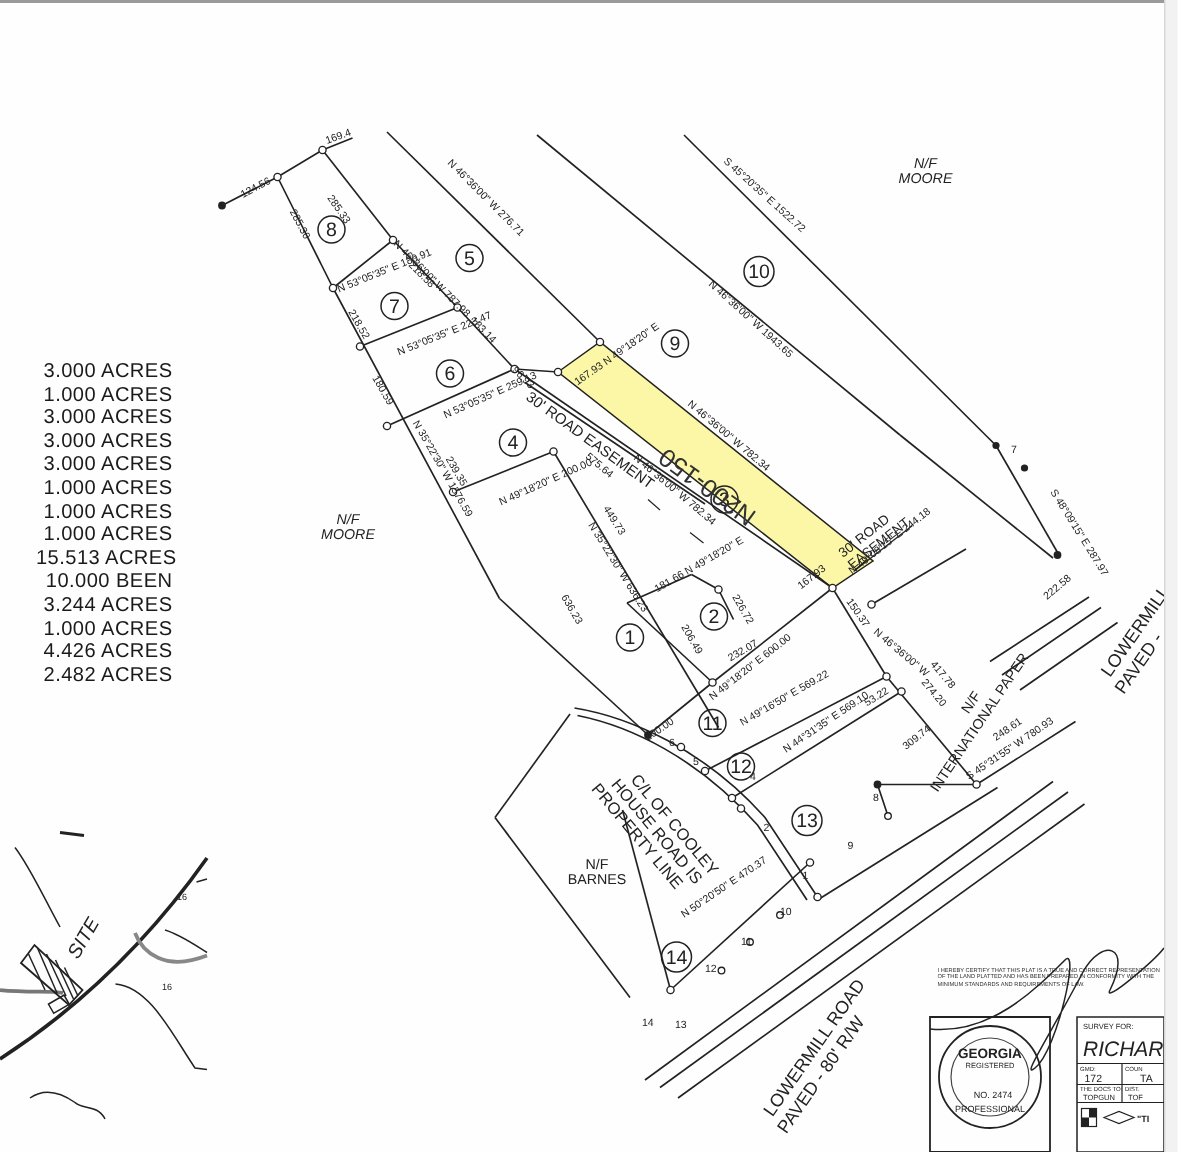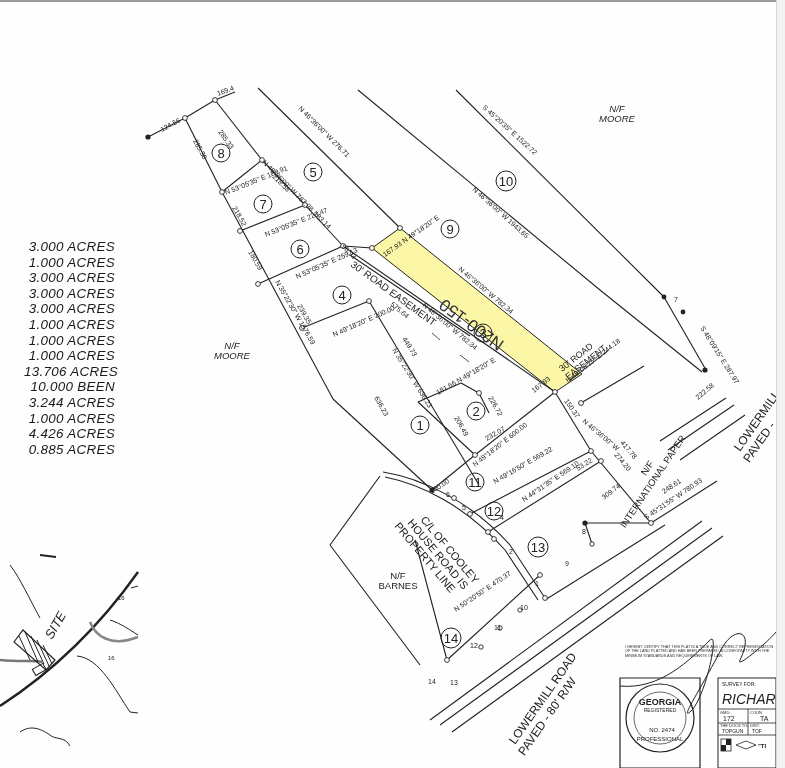--- a/index.html
+++ b/index.html
@@ -6,21 +6,21 @@
   body {
     width:785px; height:768px; overflow:hidden; background:#ffffff;
     font-family:"Liberation Sans", sans-serif; position:relative;
   }
   .top-bar { position:absolute; left:0; top:0; width:777px; height:2px; background:#9a9a9a; }
   .right-edge { position:absolute; left:776px; top:0; width:9px; height:768px; background:#f2f2f2; border-left:1px solid #d8d8d8; }
   .viewer { position:absolute; left:0; top:2px; width:776px; height:766px; background:#fefefe; overflow:hidden; }
   svg { position:absolute; left:0; top:0; }
   .acreage-list {
     position:absolute; left:24px; top:237px; width:130px;
-    font-style:italic; font-size:13.4px; line-height:15.6px; color:#1a1a1a; letter-spacing:0.3px;
+    font-size:13.4px; line-height:15.6px; color:#1a1a1a; letter-spacing:0.3px;
   }
   .acreage-row { text-align:right; white-space:nowrap; width:91px; }
   .lbl { font-family:"Liberation Sans", sans-serif; fill:#222; }
   .dim { font-size:7px; }
   .lotnum { font-size:13px; text-anchor:middle; dominant-baseline:central; }
   .note { font-size:9.5px; }
   .road { font-size:12px; }
 </style>
 </head>
 <body>
@@ -31,26 +31,26 @@
 
   <div class="acreage-list">
     <div class="acreage-row">3.000  ACRES</div>
     <div class="acreage-row">1.000  ACRES</div>
     <div class="acreage-row">3.000  ACRES</div>
     <div class="acreage-row">3.000  ACRES</div>
     <div class="acreage-row">3.000  ACRES</div>
     <div class="acreage-row">1.000  ACRES</div>
     <div class="acreage-row">1.000  ACRES</div>
     <div class="acreage-row">1.000  ACRES</div>
-    <div class="acreage-row">13.706  ACRES</div>
+    <div class="acreage-row">15.513  ACRES</div>
     <div class="acreage-row">10.000  BEEN</div>
     <div class="acreage-row">3.244  ACRES</div>
     <div class="acreage-row">1.000  ACRES</div>
     <div class="acreage-row">4.426  ACRES</div>
-    <div class="acreage-row">0.885  ACRES</div>
+    <div class="acreage-row">2.482  ACRES</div>
   </div>
 
   <svg width="776" height="766" viewBox="0 2 776 766">
 
     <polygon points="372,248 400,228 582,374 555,392" fill="#fbf7a6" stroke="#222" stroke-width="1"></polygon>
 
     <g stroke="#222" stroke-width="1.1" fill="none">
 
       <line x1="148" y1="137" x2="185" y2="118"></line>
       <line x1="185" y1="118" x2="215" y2="100"></line>

